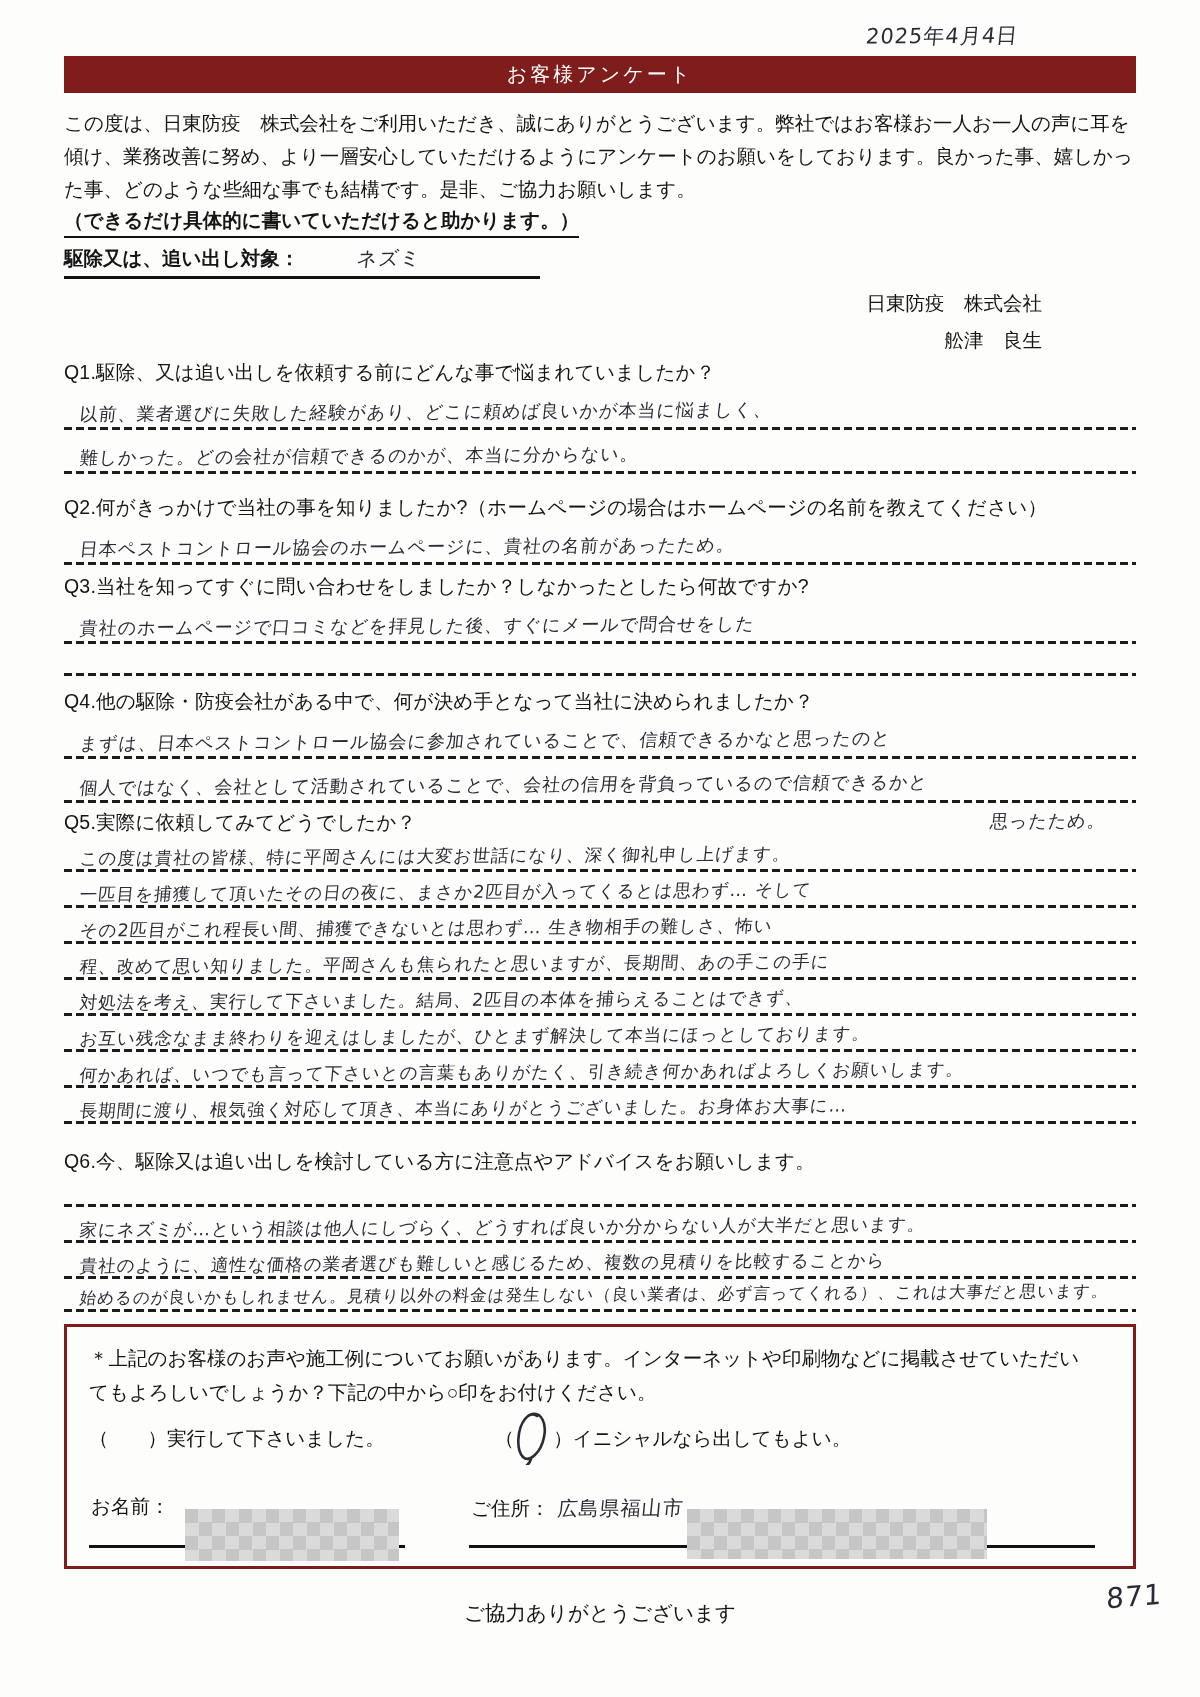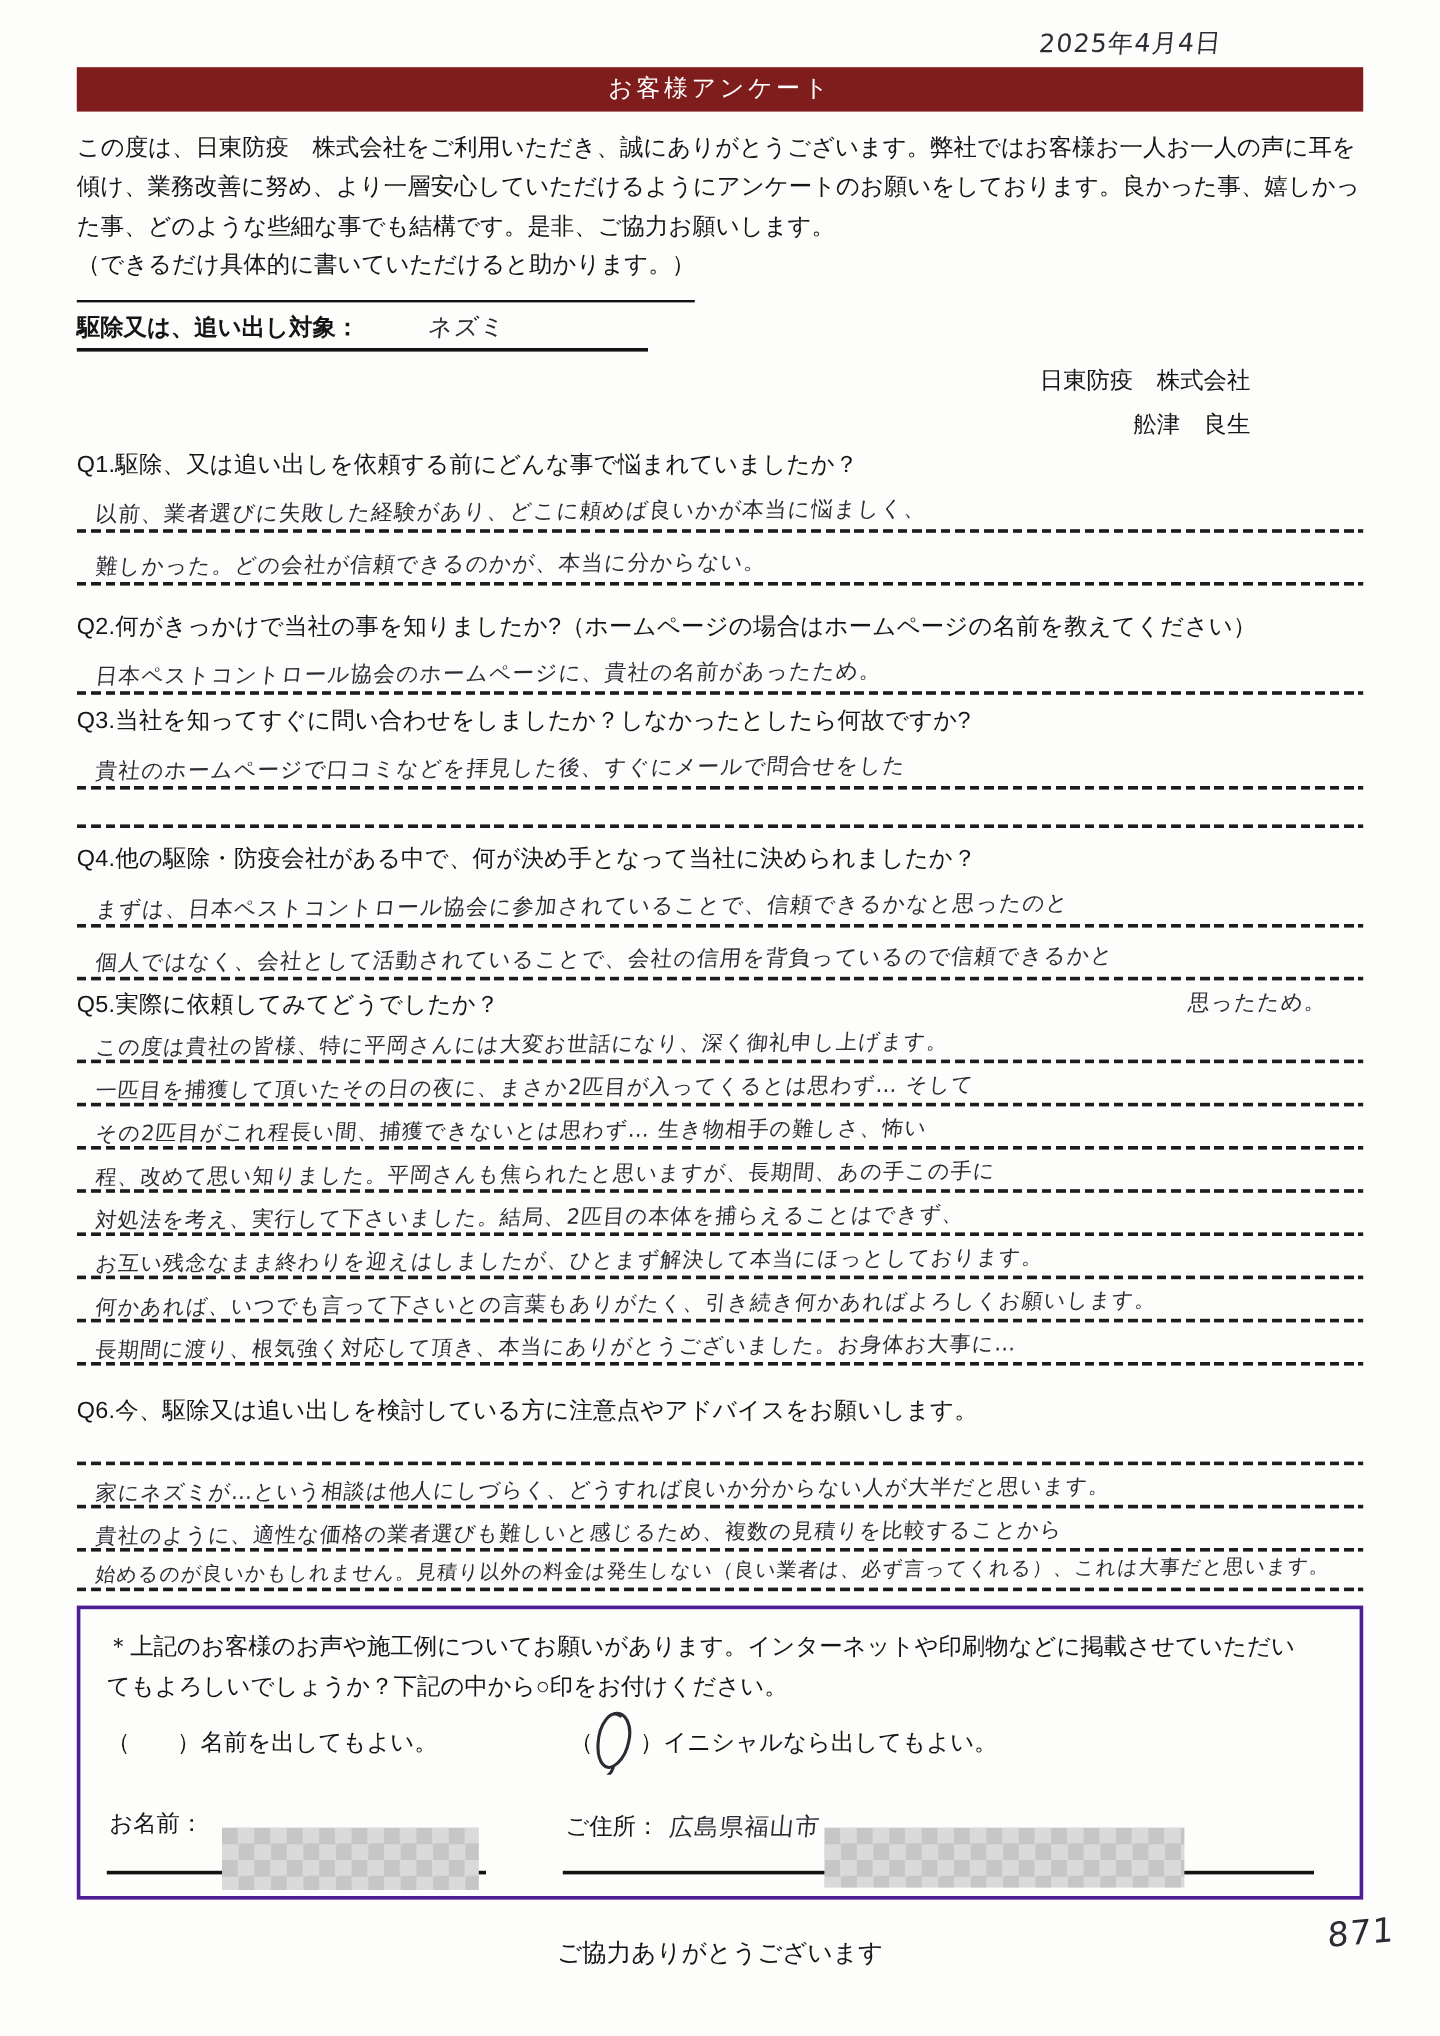--- a/index.html
+++ b/index.html
@@ -26,22 +26,22 @@
   .date-row { padding-top: 22px; padding-right: 118px; text-align: right; font-size: 21px; }
 
   .banner {
     margin-top: 6px; background: #7f1d1d; color: #fff;
     height: 37px; line-height: 37px; text-align: center;
     font-size: 20px; letter-spacing: 3px; font-weight: 500;
   }
 
   .intro { margin-top: 14px; font-size: 19.5px; line-height: 33px; }
   .note {
-    display: inline-block; font-size: 19.5px; font-weight: 400;
-    border-bottom: 2.5px solid #121212; padding-bottom: 16px; margin-top: 1px;
+    display: inline-block; font-size: 19.5px; font-weight: 700;
+    border-bottom: 2.5px solid #121212; padding-bottom: 2px; margin-top: 1px;
   }
   .target-row { margin-top: 7px; font-size: 19.5px; }
   .target-underline {
     display: inline-block; width: 476px;
     border-bottom: 3px solid #121212; padding-bottom: 4px;
     font-weight: 700;
   }
   .target-underline .hand { font-weight: 400; font-size: 20px; margin-left: 52px; }
 
   .company-block { margin-top: 6px; text-align: right; padding-right: 94px; font-size: 19.5px; line-height: 37px; }
@@ -62,21 +62,21 @@
     padding: 0 4px 6px 16px;
     background: repeating-linear-gradient(90deg, #1d1d1d 0 8px, transparent 8px 12px) left bottom / 100% 3px no-repeat;
     font-size: 18px;
   }
   .ans.blank { min-height: 32px; }
   .ans.dense { min-height: 36px; padding-bottom: 4px; font-size: 17.5px; }
   .ans.tight { min-height: 33px; font-size: 16.5px; letter-spacing: 0; }
 
   .consent-box {
     margin-top: 12px;
-    border: 3px solid #4c1d95;
+    border: 3px solid #7f1d1d;
     padding: 14px 38px 18px 22px;
     font-size: 19.5px; line-height: 34px;
   }
   .options-row { margin-top: 12px; display: flex; gap: 110px; }
   .option { position: relative; }
   .circle-svg { position: absolute; left: 18px; top: -12px; }
   .fields-row { margin-top: 34px; display: flex; align-items: flex-end; gap: 64px; }
   .field { display: flex; border-bottom: 3px solid #121212; padding: 0 6px 4px 2px; }
   .field-name { width: 316px; }
   .field-address { flex: 1; }
@@ -193,21 +193,21 @@
       <span class="hand">貴社のように、適性な価格の業者選びも難しいと感じるため、複数の見積りを比較することから</span>
     </div>
   <div class="ans tight">
       <span class="hand">始めるのが良いかもしれません。見積り以外の料金は発生しない（良い業者は、必ず言ってくれる）、これは大事だと思います。</span>
     </div>
 
   <div class="consent-box">
     <div>＊上記のお客様のお声や施工例についてお願いがあります。インターネットや印刷物などに掲載させていただいてもよろしいでしょうか？下記の中から○印をお付けください。</div>
     <div class="options-row">
       <span class="option">
-        <span>（　　）</span><span>名前を出してもよい。</span>
+        <span>（　　）</span><span>実行して下さいました。</span>
       </span>
       <span class="option">
         <svg class="circle-svg" width="36" height="56" viewBox="0 0 36 56">
           <path d="M19 5 C 28 3, 34 14, 31 28 C 28 44, 16 54, 10 48 C 3 41, 4 20, 12 10 C 16 5, 20 4, 24 7 M18 50 C 17 53, 16 55, 14 56" fill="none" stroke="#2b2b33" stroke-width="2.6" stroke-linecap="round"></path>
         </svg>
         <span>（　　）</span><span>イニシャルなら出してもよい。</span>
       </span>
     </div>
     <div class="fields-row">
       <span class="field field-name">

